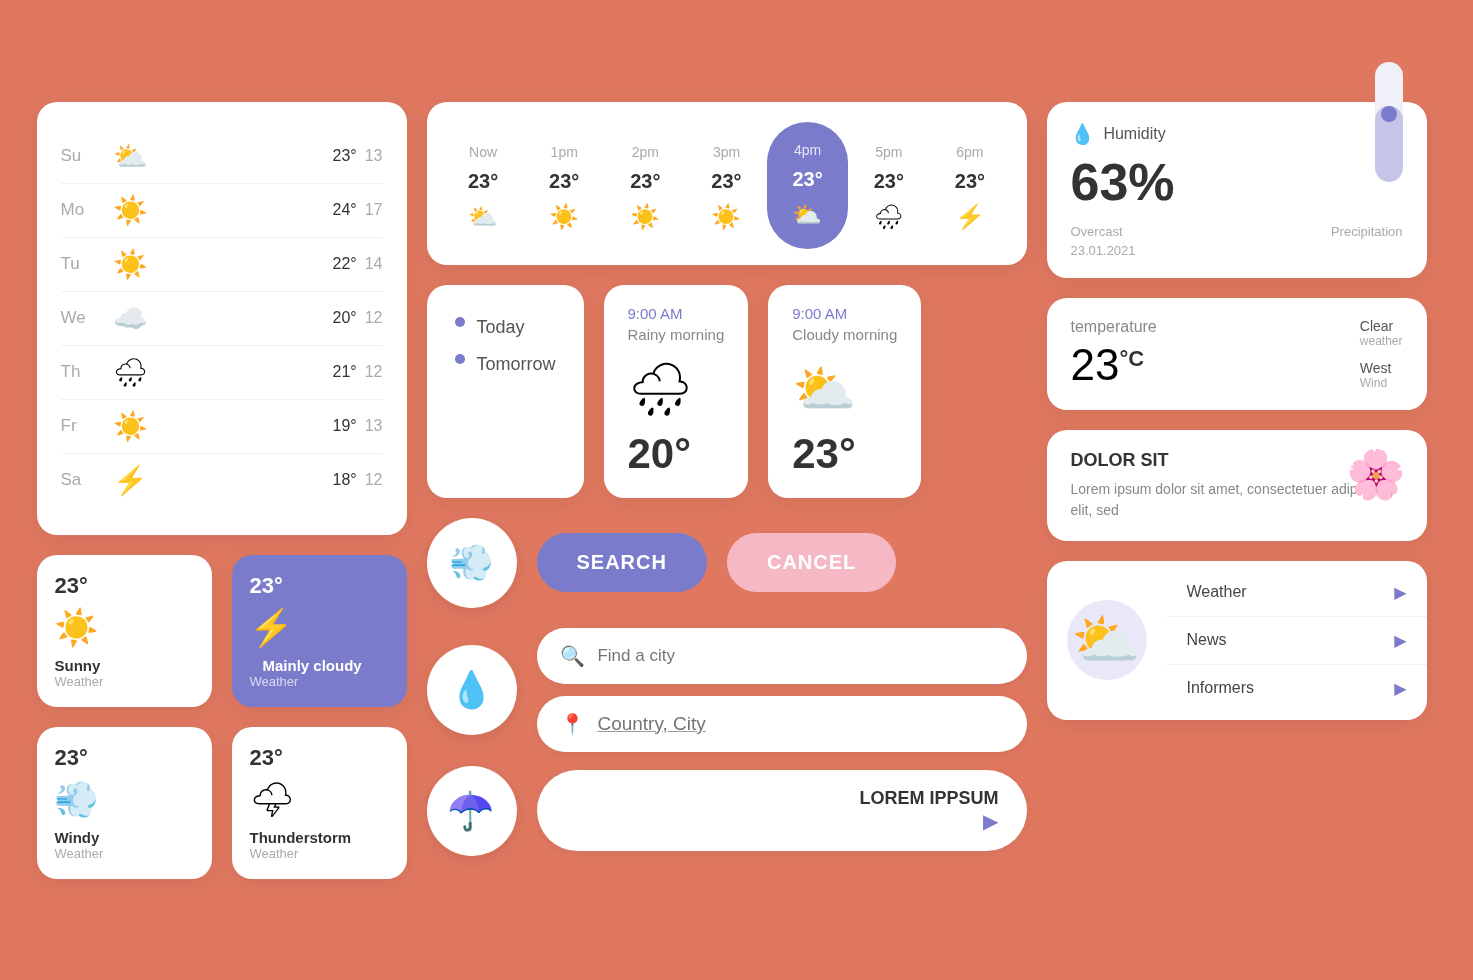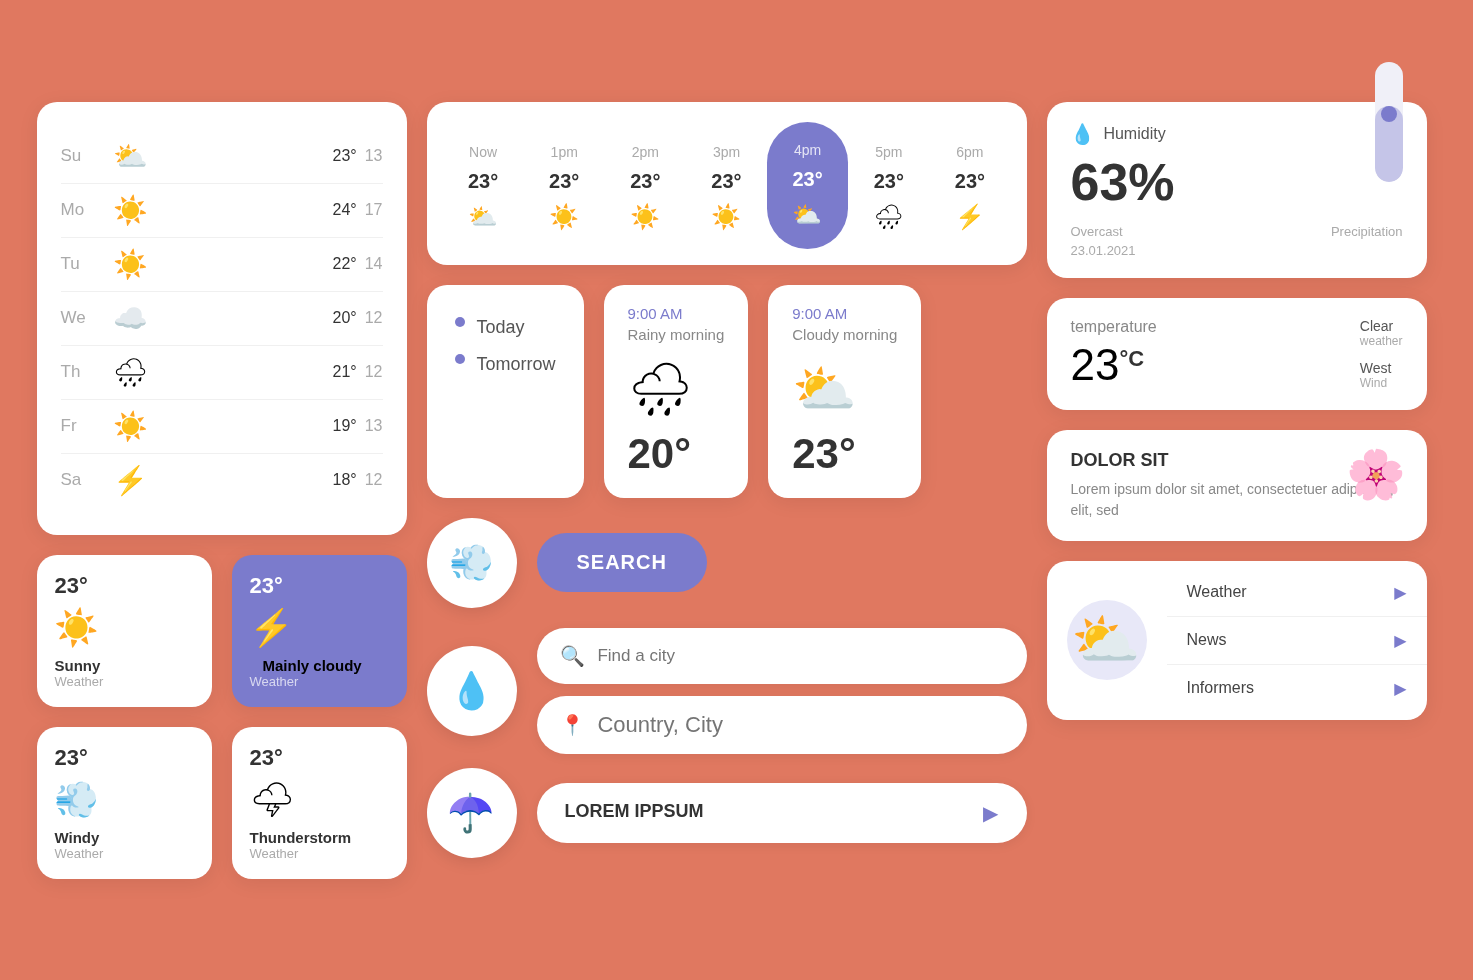--- a/index.html
+++ b/index.html
@@ -232,36 +232,38 @@
       background: white;
       border-radius: 50px;
       padding: 16px 24px;
       display: flex;
       align-items: center;
       gap: 12px;
       box-shadow: 0 2px 12px rgba(0,0,0,0.07);
     }
     .location-input-wrap input {
       border: none; outline: none;
-      font-size: 22px; color: #999;
+      font-size: 19px; color: #999;
       width: 100%;
       background: transparent;
+      text-decoration: underline;
     }
     .loc-icon { font-size: 20px; color: #7B7BCC; }
 
     
     .lorem-btn {
       background: white;
       border-radius: 50px;
       padding: 18px 28px;
       display: flex;
-      align-items: flex-start;
+      align-items: flex-end;
       justify-content: space-between;
       cursor: pointer;
       box-shadow: 0 2px 12px rgba(0,0,0,0.07);
+      flex-direction: column;
     }
     .lorem-btn-label { font-size: 18px; font-weight: 700; color: #333; }
     .arrow-icon { font-size: 20px; color: #7B7BCC; }
 
     
     .umbrella-btn {
       width: 90px; height: 90px;
       border-radius: 50%;
       background: white;
       box-shadow: 0 4px 16px rgba(0,0,0,0.1);
@@ -280,21 +282,21 @@
       box-shadow: 0 4px 20px rgba(0,0,0,0.08);
     }
     .mini-card.purple {
       background: #7B7BCC;
       color: white;
     }
     .mini-temp { font-size: 22px; font-weight: 700; color: #333; margin-bottom: 8px; }
     .mini-card.purple .mini-temp { color: white; }
     .mini-icon { font-size: 36px; margin-bottom: 8px; }
     .mini-type { font-size: 15px; color: #333; font-weight: 600; }
-    .mini-card.purple .mini-type { color: #000000; padding-left: 13px; }
+    .mini-card.purple .mini-type { color: #ffffff; padding-left: 13px; }
     .mini-sub { font-size: 13px; color: #aaa; }
     .mini-card.purple .mini-sub { color: rgba(255,255,255,0.7); }
 
     
     .dolor-card { padding: 20px 24px; position: relative; }
     .dolor-sun { position: absolute; top: 16px; right: 20px; font-size: 48px; }
     .dolor-title { font-size: 18px; font-weight: 700; color: #333; margin-bottom: 8px; }
     .dolor-text { font-size: 14px; color: #888; line-height: 1.5; }
 
     
@@ -495,20 +497,21 @@
         <div class="morning-time">9:00 AM</div>
         <div class="morning-desc">Cloudy morning</div>
         <div class="morning-icon">⛅</div>
         <div class="morning-temp">23°</div>
       </div>
     </div>
 
     <div class="mid-row3">
       <div class="wind-btn">💨</div>
       <button class="search-btn">SEARCH</button>
+      <button class="cancel-btn">CANCEL</button>
     </div>
 
     <div class="mid-row4">
       <div style="display:flex; gap:20px; align-items:center;">
         <div class="rain-btn">💧</div>
         <div style="flex:1; display:flex; flex-direction:column; gap:12px;">
           <div class="search-input-wrap">
             <span class="search-icon-char">🔍</span>
             <input type="text" placeholder="Find a city" style="">
           </div>

